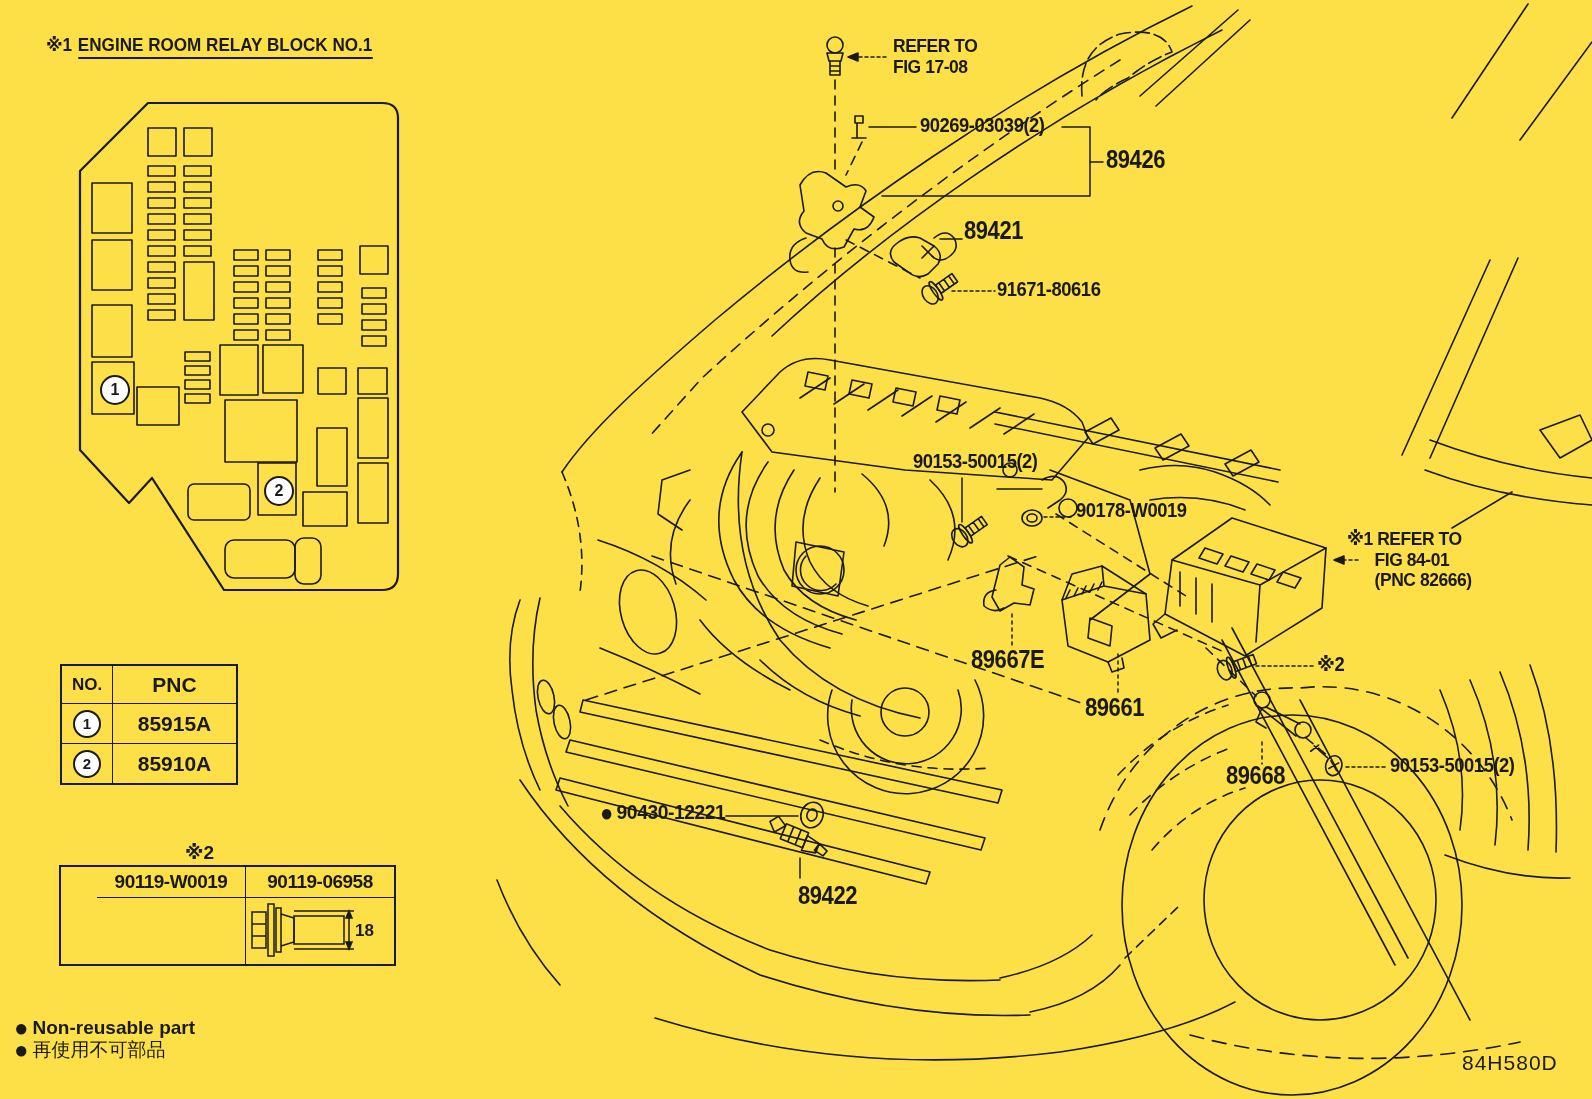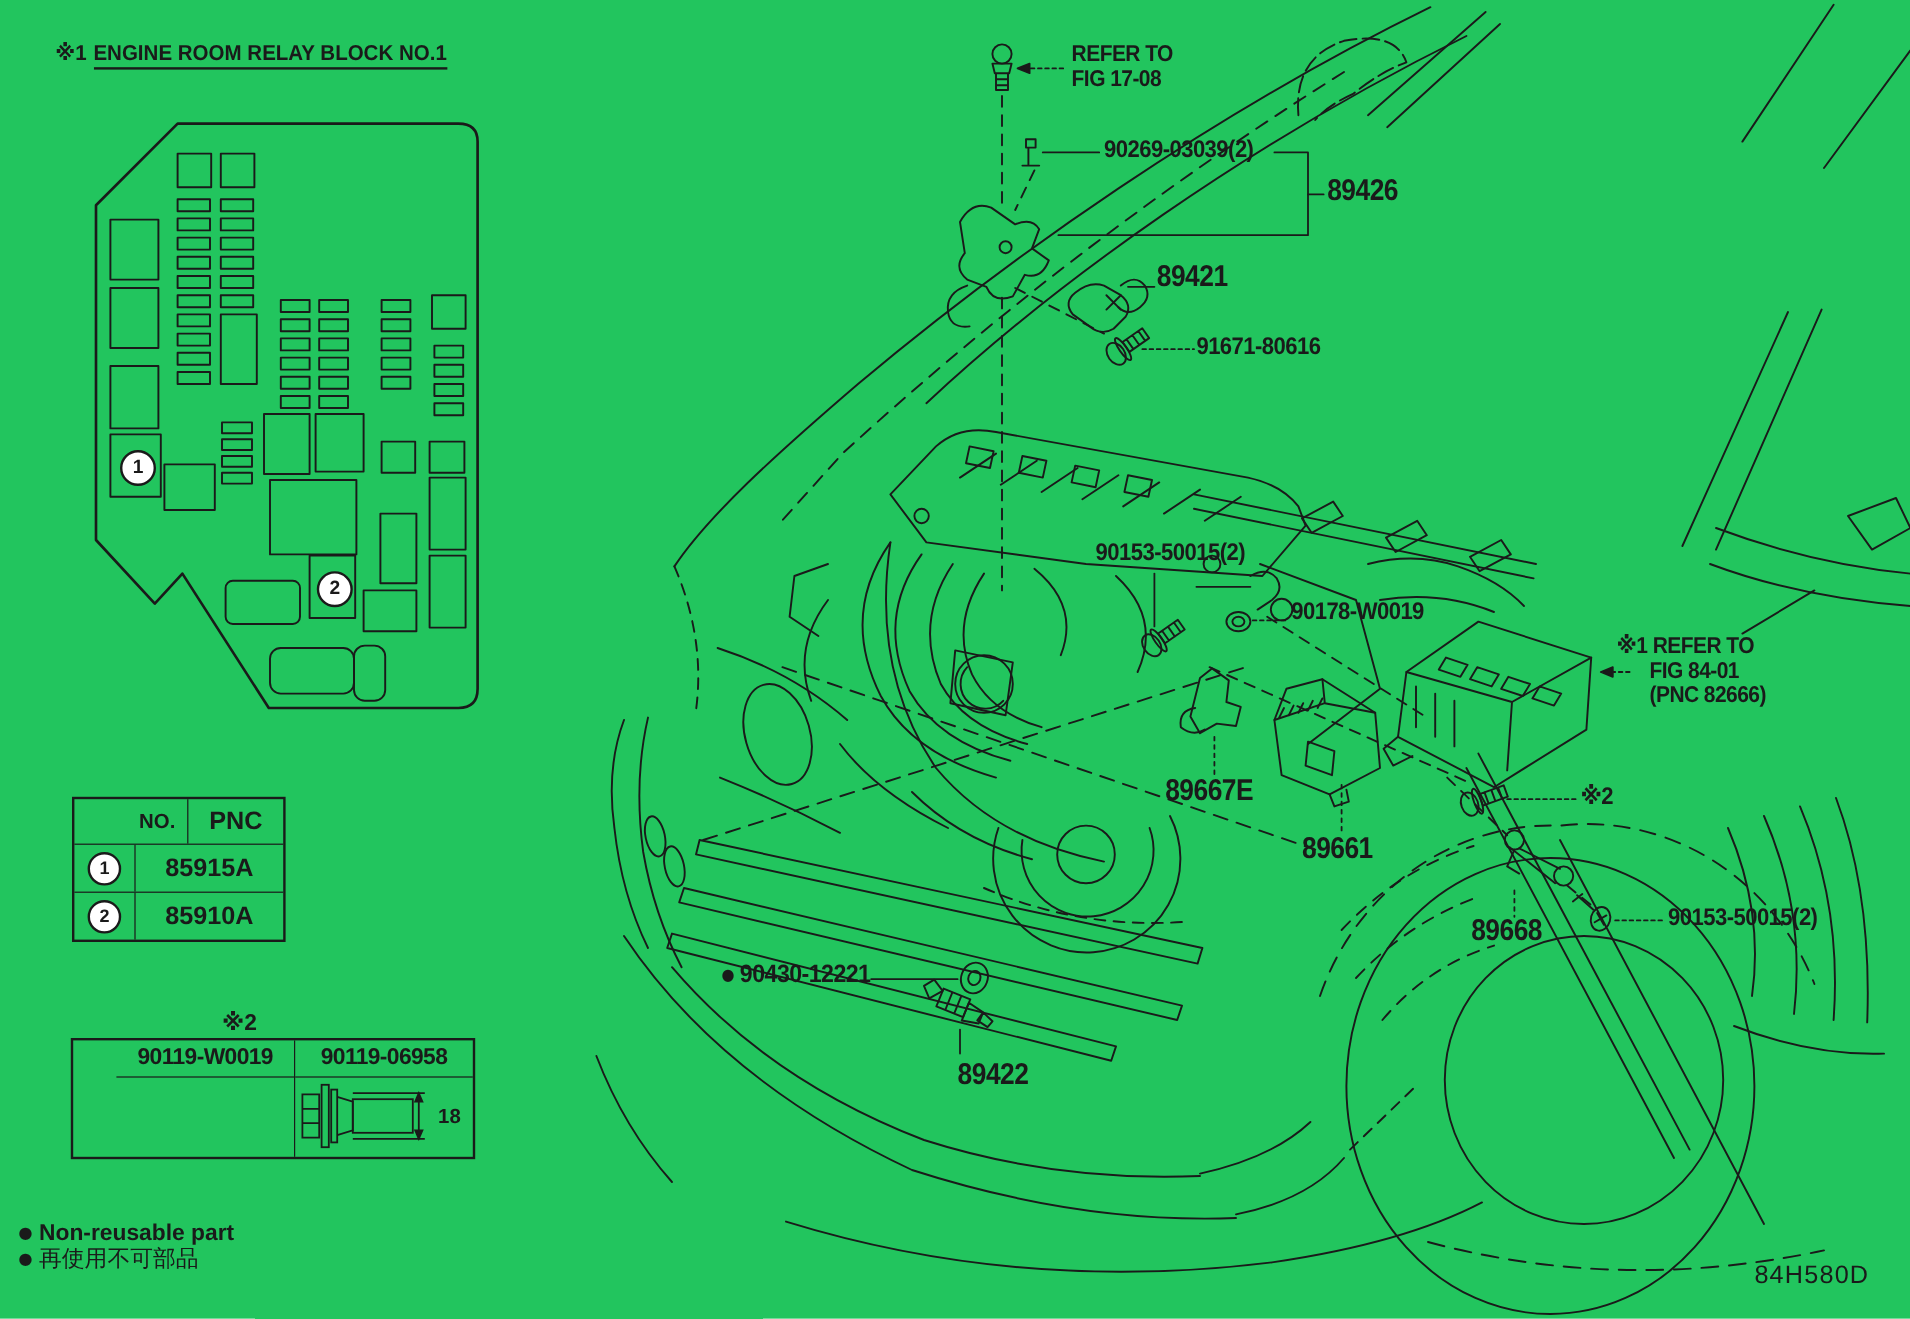--- a/index.html
+++ b/index.html
@@ -1,33 +1,33 @@
 <!DOCTYPE html>
 <html><head>
 <meta charset="utf-8">
 <style>
   html,body{margin:0;padding:0;background:#fff;}
-  .stage{position:relative;width:1592px;height:1099px;background:#22c55e;overflow:hidden;
+  .stage{position:relative;width:1592px;height:1099px;background:#fde047;overflow:hidden;
          font-family:"Liberation Sans","DejaVu Sans",sans-serif;color:#1a1a1a;}
   svg.art{position:absolute;left:0;top:0;}
   .lbl{position:absolute;font-weight:700;white-space:nowrap;transform:scaleX(.92);transform-origin:left top;
        letter-spacing:-.5px;line-height:1.08;}
   .lbl-sm{font-size:20px;}
   .lbl-lg{font-size:25px;transform:scaleX(.88);transform-origin:left top;}
   .lbl-ref{font-size:19px;}
   .title{position:absolute;left:46px;top:34px;font-size:18px;font-weight:700;transform:scaleX(.95);transform-origin:left top;}
   .title .uline{border-bottom:2px solid #1a1a1a;padding-bottom:2px;margin-left:6px;}
   .circ{position:absolute;width:26px;height:26px;border:2px solid #1a1a1a;border-radius:50%;
         display:flex;align-items:center;justify-content:center;font-size:16px;font-weight:700;background:#fff;}
   .circ-sm{width:24px;height:24px;font-size:15px;}
   .bullet{font-size:24px;vertical-align:-2px;margin-right:4px;}
   
   .pnc-table{position:absolute;left:60px;top:664px;width:174px;border:2px solid #1a1a1a;}
   .pnc-row{display:flex;border-top:1.5px solid #1a1a1a;height:39px;align-items:center;}
-  .pnc-row:first-child{border-top:none;height:37px;padding-left:44px;}
+  .pnc-row:first-child{border-top:none;height:37px;}
   .pnc-c1{width:50px;border-right:1.5px solid #1a1a1a;height:100%;display:flex;align-items:center;justify-content:center;
           font-size:17px;font-weight:700;position:relative;}
   .pnc-c2{flex:1;display:flex;align-items:center;justify-content:center;font-size:21px;font-weight:700;}
   
   .nut-note{position:absolute;left:185px;top:841px;font-size:19px;font-weight:700;}
   .nut-table{position:absolute;left:59px;top:865px;width:297px;border:2px solid #1a1a1a;display:flex;padding-left:36px;}
   .nut-col{width:50%;border-right:1.5px solid #1a1a1a;}
   .nut-col:last-child{border-right:none;}
   .nut-head{height:30px;border-bottom:1.5px solid #1a1a1a;display:flex;align-items:center;justify-content:center;
             font-size:19px;font-weight:700;letter-spacing:-.5px;}
@@ -394,21 +394,21 @@
       <svg width="146" height="66" viewBox="0 0 146 66" fill="none" stroke="#1a1a1a" stroke-width="1.5">
         <path d="M6,14 h14 v36 h-14 z M6,26 h14 M6,38 h14"></path>
         <rect x="22" y="6" width="6" height="52"></rect>
             <rect x="30" y="10" width="5" height="44"></rect>
         <path d="M35,16 L48,20 L48,44 L35,48"></path>
         <rect x="48" y="18" width="50" height="28"></rect>
         <path d="M48,13 H108 M48,51 H108"></path>
         <path d="M103,13 V51"></path>
         <path d="M103,13 l-3,7 h6 z M103,51 l-3,-7 h6 z" fill="#1a1a1a"></path>
       </svg>
-      <span style="position:absolute;right:10px;top:23px;font-size:17px;font-weight:700;">18</span>
+      <span style="position:absolute;right:20px;top:23px;font-size:17px;font-weight:700;">18</span>
     </div>
   </div>
 </div>
 
 <div class="legend" style="top:1036px;">
   <span class="bullet">●</span><span>再使用不可部品</span>
 </div>
 <div class="legend" style="top:1014px;font-weight:bold;">
   <span class="bullet">●</span><span>Non-reusable part</span>
 </div>

